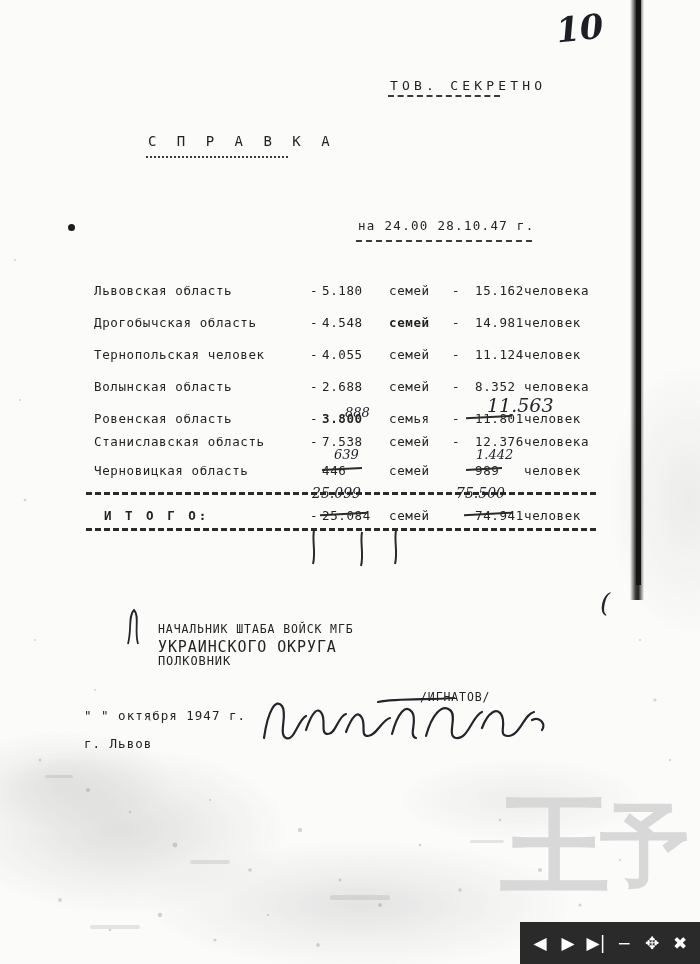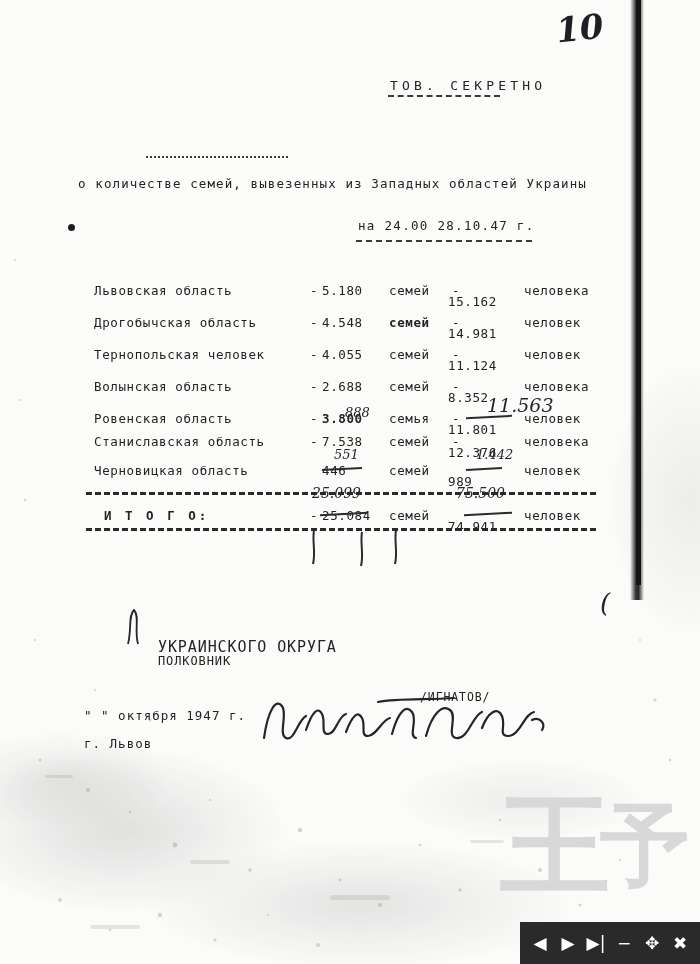--- a/index.html
+++ b/index.html
@@ -96,21 +96,21 @@
     height: 0;
     border-top: 3px dashed #2a2a2a;
   }
 
   
   .row-label { left: 94px; }
   .row-dash  { left: 310px; }
   .row-fam   { left: 322px; }
   .row-famword { left: 389px; }
   .row-dash2 { left: 452px; }
-  .row-ppl   { left: 448px; margin-top: 11px; }
+  .row-ppl   { left: 475px; }
   .row-pplword { left: 524px; }
 
   .strike {
     position: absolute;
     height: 0;
     border-top: 2px solid #2b2b2b;
     transform: rotate(-3deg);
   }
   .blob {
     position: absolute;
@@ -212,23 +212,23 @@
   </svg>
 
   <div class="edge-band"></div>
   <div class="edge-band2"></div>
 
   <div class="hand pagenum">10</div>
 
   <div class="t sp" style="left:390px; top:78px; font-size:13px;">ТОВ. СЕКРЕТНО</div>
   <div class="underline-dash" style="left:388px; top:95px; width:112px;"></div>
 
+  <div class="t bigsp" style="left:148px; top:133px;">С П Р А В К А</div>
   <div class="underline-dash" style="left:146px; top:156px; width:142px; border-top-style:dotted;"></div>
 
-  <div class="t" style="left:78px; top:176px; letter-spacing:1.1px;">о количестве семей, вывезенных из Западных областей Украины</div>
 
   <div class="t" style="left:358px; top:218px; letter-spacing:1.3px;">на 24.00 28.10.47 г.</div>
   <div class="underline-dash" style="left:356px; top:240px; width:176px;"></div>
 
   <div class="blob" style="left:68px; top:224px; width:7px; height:7px;"></div>
 
   <div class="t row-label" style="top:283px;">Львовская область</div>
   <div class="t row-dash" style="top:283px;">-</div>
   <div class="t row-fam" style="top:283px;">5.180</div>
   <div class="t row-famword" style="top:283px;">семей</div>
@@ -277,21 +277,21 @@
   <div class="t row-famword" style="top:434px;">семей</div>
   <div class="t row-dash2" style="top:434px;">-</div>
   <div class="t row-ppl" style="top:434px;">12.376</div>
   <div class="t row-pplword" style="top:434px;">человека</div>
 
   <div class="t row-label" style="top:463px;">Черновицкая область</div>
   <div class="t row-fam" style="top:463px;">446</div>
   <div class="t row-famword" style="top:463px;">семей</div>
   <div class="t row-ppl" style="top:463px;text-align:center;">989</div>
   <div class="t row-pplword" style="top:463px;">человек</div>
-  <div class="hand" style="left:334px; top:447px; font-size:13px;">551</div>
+  <div class="hand" style="left:334px; top:447px; font-size:13px;">639</div>
   <div class="hand" style="left:476px; top:447px; font-size:13px;">1.442</div>
   <div class="strike" style="left:322px; top:468px; width:40px;"></div>
   <div class="strike" style="left:466px; top:468px; width:36px;"></div>
 
   <div class="rule-heavy" style="left:86px; top:492px; width:510px;"></div>
   <div class="rule-heavy" style="left:86px; top:528px; width:510px;"></div>
 
   <div class="t" style="left:104px; top:508px; letter-spacing:3px; font-weight:bold;">И Т О Г О:</div>
   <div class="t row-dash" style="top:508px;">-</div>
   <div class="t row-fam" style="top:508px;">25.084</div>
@@ -304,20 +304,21 @@
   <div class="strike" style="left:464px; top:513px; width:48px;"></div>
 
   <svg style="position:absolute; left:300px; top:528px; width:120px; height:40px;" xmlns="http://www.w3.org/2000/svg">
     <path d="M14 2 C 12 14, 16 24, 13 36" stroke="#2b2b2b" stroke-width="2" fill="none"></path>
     <path d="M62 4 C 60 16, 64 26, 61 38" stroke="#2b2b2b" stroke-width="2" fill="none"></path>
     <path d="M96 2 C 94 14, 98 24, 95 36" stroke="#2b2b2b" stroke-width="2" fill="none"></path>
   </svg>
 
   <div class="hand" style="left:600px; top:588px; font-size:26px;">(</div>
 
+  <div class="t" style="left:158px; top:622px; font-size:11.5px; letter-spacing:.9px;">НАЧАЛЬНИК ШТАБА ВОЙСК МГБ</div>
   <div class="t" style="left:158px; top:638px; font-size:15px; letter-spacing:.9px;">УКРАИНСКОГО ОКРУГА</div>
   <div class="t" style="left:158px; top:654px; font-size:12px; letter-spacing:.9px;">ПОЛКОВНИК</div>
   <div class="t" style="left:420px; top:690px; font-size:11.5px; letter-spacing:.9px;">/ИГНАТОВ/</div>
 
   <svg style="position:absolute; left:122px; top:606px; width:30px; height:44px;" xmlns="http://www.w3.org/2000/svg">
     <path d="M6 38 C 10 22, 6 10, 12 4 C 18 10, 12 24, 16 38" stroke="#23252b" stroke-width="1.8" fill="none"></path>
   </svg>
 
   <div class="t" style="left:84px; top:708px; letter-spacing:1px;">" " октября 1947 г.</div>
   <div class="t" style="left:84px; top:736px; letter-spacing:1px;">г. Львов</div>

